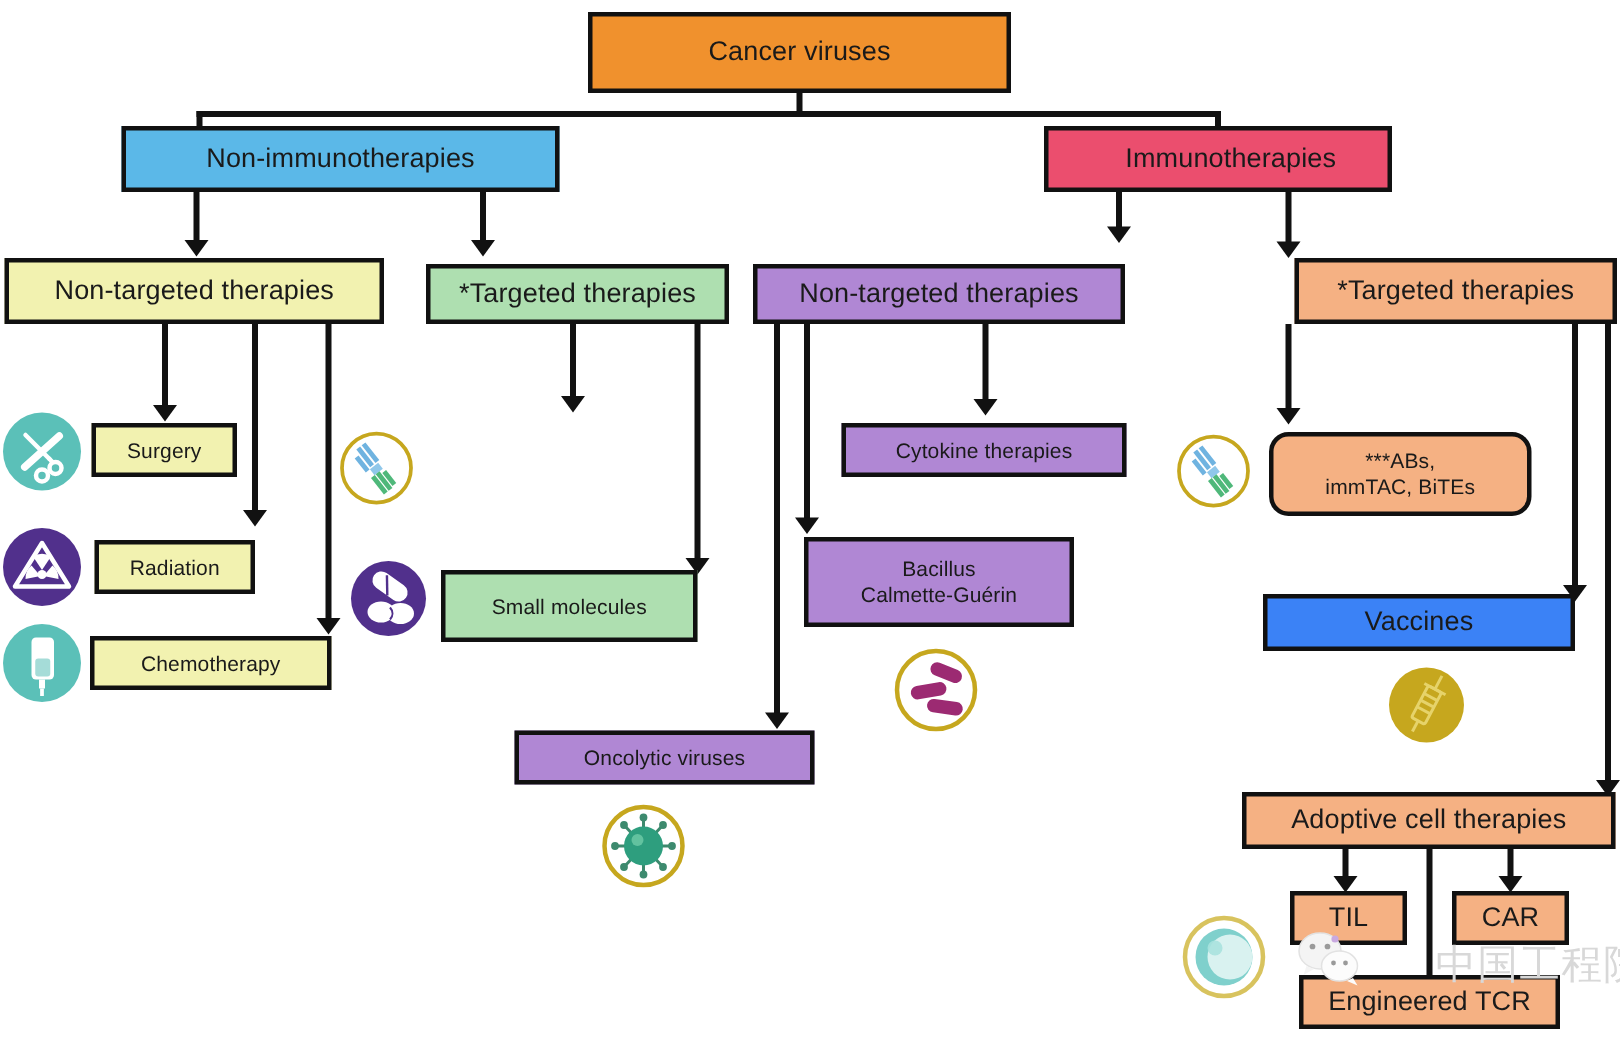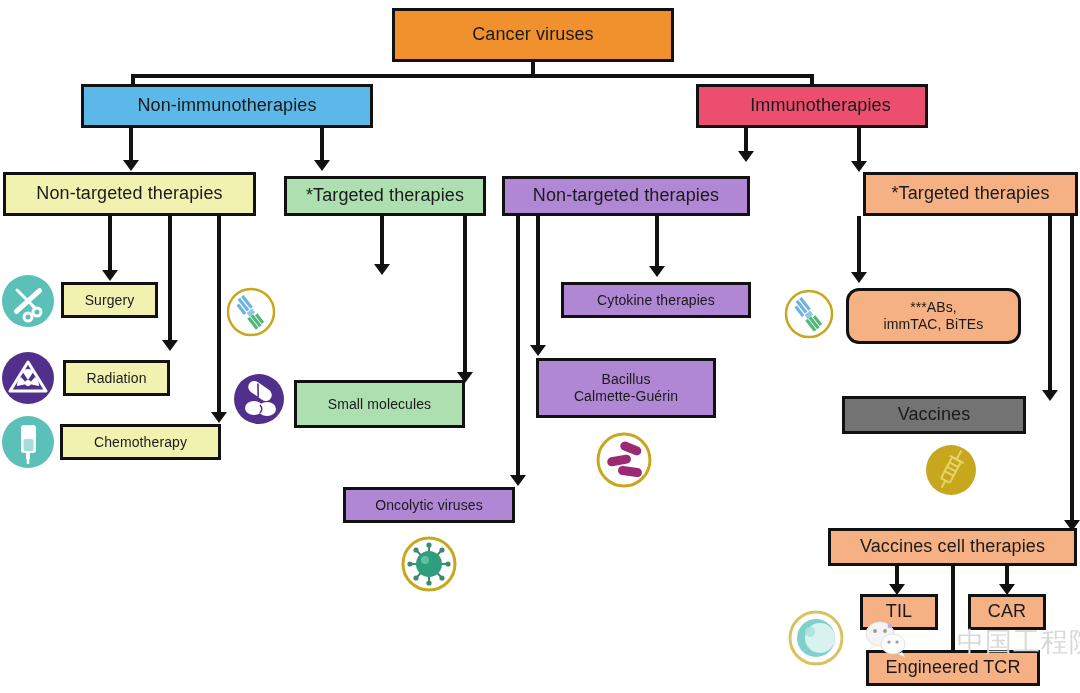--- a/index.html
+++ b/index.html
@@ -127,37 +127,37 @@
   <div class="arrow-head" style="left:530px; top:345px;"></div>
 
   <div class="connector v-line" style="left:516px; top:216px; height:263px;"></div>
   <div class="arrow-head" style="left:510px; top:475px;"></div>
 
   <div class="node" style="left:561px; top:282px; width:190px; height:36px; background:#B087D4;">Cytokine therapies</div>
 
   <div class="node" style="left:536px; top:358px; width:180px; height:60px; background:#B087D4;">Bacillus
 Calmette-Guérin</div>
 
-  <div class="node" style="left:343px; top:487px; width:172px; height:36px; background:#B087D4;">Oncolytic viruses</div>
+  <div class="node" style="left:343px; top:487px; width:200px; height:36px; background:#B087D4;">Oncolytic viruses</div>
 
   <div class="connector v-line" style="left:857px; top:216px; height:60px;"></div>
   <div class="arrow-head" style="left:851px; top:272px;"></div>
 
   <div class="connector v-line" style="left:1048px; top:216px; height:178px;"></div>
   <div class="arrow-head" style="left:1042px; top:390px;"></div>
 
   <div class="connector v-line" style="left:1070px; top:216px; height:308px;"></div>
   <div class="arrow-head" style="left:1064px; top:520px;"></div>
 
   <div class="node" style="left:846px; top:288px; width:175px; height:56px; background:#F5B183;border-radius:13px;">***ABs,
 immTAC, BiTEs</div>
 
-  <div class="node big" style="left:842px; top:396px; width:184px; height:38px; background:#737373;">Vaccines</div>
-
-  <div class="node big" style="left:828px; top:528px; width:249px; height:38px; background:#F5B183;">Vaccines cell therapies</div>
+  <div class="node big" style="left:842px; top:396px; width:208px; height:38px; background:#3b82f6;">Vaccines</div>
+
+  <div class="node big" style="left:828px; top:528px; width:249px; height:38px; background:#F5B183;">Adoptive cell therapies</div>
 
   <div class="connector v-line" style="left:895px; top:566px; height:22px;"></div>
   <div class="arrow-head" style="left:889px; top:584px;"></div>
 
   <div class="connector v-line" style="left:951px; top:566px; height:88px;"></div>
   <div class="arrow-head" style="left:945px; top:650px;"></div>
 
   <div class="connector v-line" style="left:1005px; top:566px; height:22px;"></div>
   <div class="arrow-head" style="left:999px; top:584px;"></div>
 

